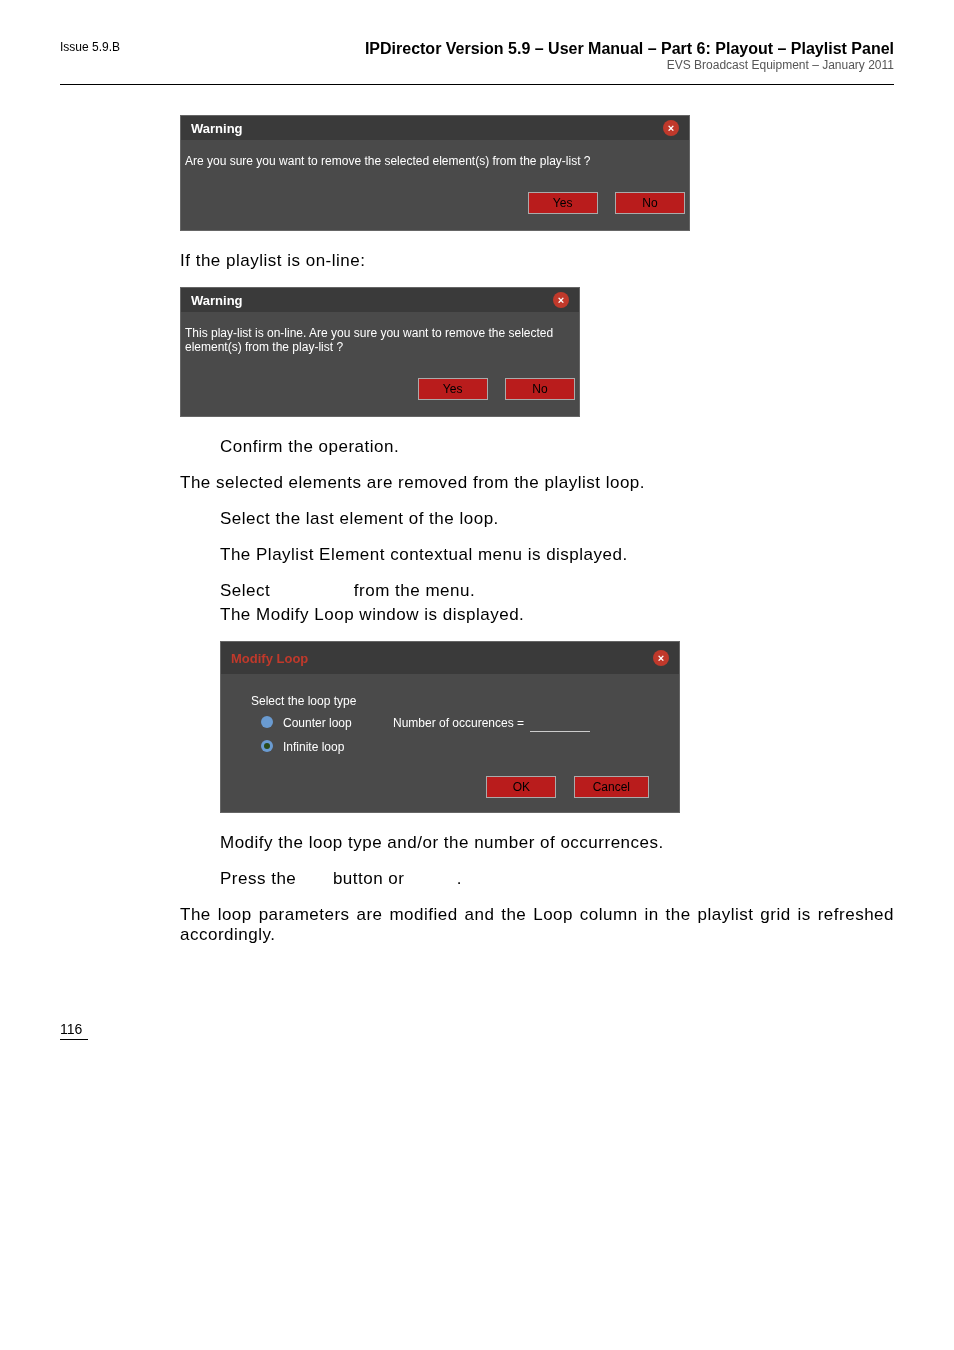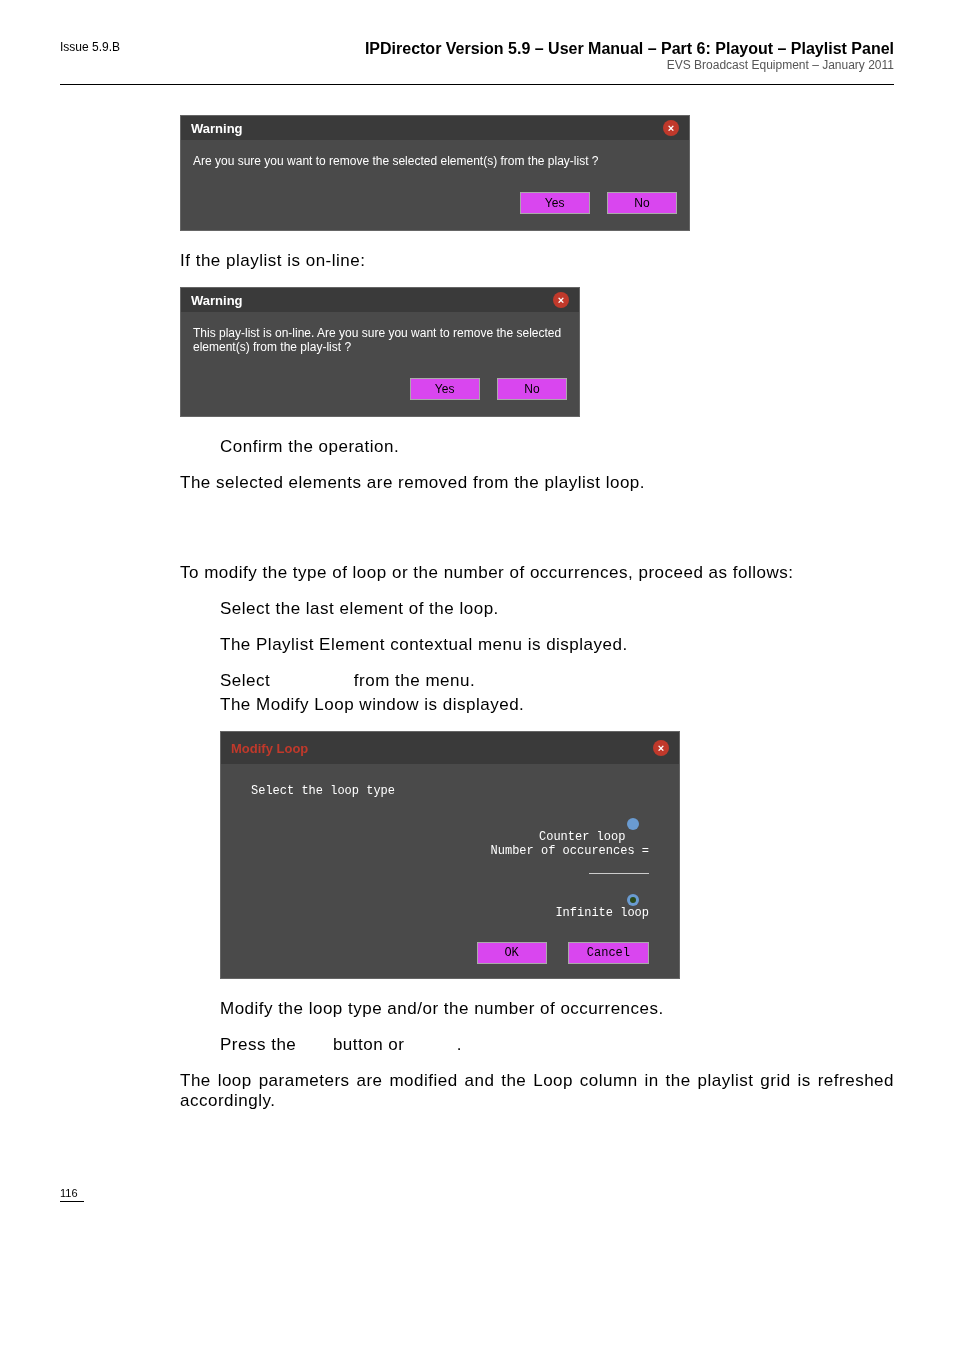--- a/index.html
+++ b/index.html
@@ -7,41 +7,41 @@
     .header { display: flex; justify-content: space-between; align-items: flex-start; margin-bottom: 8px; padding-bottom: 4px; }
     .issue { font-size: 12px; }
     .header-right { text-align: right; }
     .title { font-size: 16px; font-weight: bold; }
     .subtitle { font-size: 12px; color: #555; }
     .header-line { border-bottom: 1px solid #000; margin-bottom: 30px; }
     .content { margin-left: 120px; }
 
     .dialog { border: 1px solid #666; margin-bottom: 20px; }
     .dialog-title { background: #3a3a3a; color: #fff; font-weight: bold; font-size: 13px; padding: 4px 10px; display: flex; justify-content: space-between; align-items: center; }
-    .dialog-body { background: #4a4a4a; color: #fff; font-size: 12px; padding: 14px 12px 16px; }
+    .dialog-body { background: #4a4a4a; color: #fff; font-size: 12px; padding: 14px 4px 16px; }
     .dialog-buttons { text-align: right; margin-top: 24px; }
-    .btn { display: inline-block; min-width: 70px; padding: 3px 18px; border: 1px solid #aaa; background: #d946ef; color: #000; font-size: 12px; text-align: center; margin-left: 14px; }
+    .btn { display: inline-block; min-width: 70px; padding: 3px 18px; border: 1px solid #aaa; background: #b91c1c; color: #000; font-size: 12px; text-align: center; margin-left: 14px; }
     .close-icon { display: inline-flex; width: 16px; height: 16px; border-radius: 50%; background: #c0392b; color: #fff; font-size: 11px; align-items: center; justify-content: center; font-weight: bold; }
 
     .warn1 { width: 510px; }
     .warn2 { width: 400px; }
 
     .para { font-size: 17px; margin: 16px 0; letter-spacing: 0.5px; }
     .para-i { margin-left: 40px; }
     .para-j { text-align: justify; margin-left: 0; }
 
     .modify-dialog { width: 460px; border: 1px solid #666; margin-top: 6px; margin-bottom: 20px; }
     .modify-title { background: #3a3a3a; color: #c0392b; font-weight: bold; font-size: 13px; padding: 8px 10px; display: flex; justify-content: space-between; align-items: center; }
-    .modify-body { background: #4a4a4a; color: #fff; font-size: 12px; padding: 20px 30px 14px; font-family: Liberation Mono, monospace; }
-    .radio-row { display: flex; align-items: flex-end; margin: 20px 0; flex-direction: column; }
+    .modify-body { background: #4a4a4a; color: #fff; font-size: 12px; padding: 20px 30px 14px; }
+    .radio-row { display: flex; align-items: flex-start; margin: 8px 0; }
     .radio { width: 12px; height: 12px; border-radius: 50%; background: #6a9bd1; margin-right: 10px; display: inline-block; position: relative; }
     .radio.sel::after { content: ""; position: absolute; width: 6px; height: 6px; border-radius: 50%; background: #2a4a1a; top: 3px; left: 3px; }
     .occ-input { display: inline-block; width: 60px; border-bottom: 1px solid #ccc; height: 16px; margin-left: 6px; }
     .modify-buttons { text-align: right; margin-top: 22px; }
-    .page-num { font-size: 11px; margin-top: 60px; border-bottom: 1px solid #000; display: inline-block; padding-right: 6px; padding-bottom: 2px; }
+    .page-num { font-size: 14px; margin-top: 60px; border-bottom: 1px solid #000; display: inline-block; padding-right: 6px; padding-bottom: 2px; }
   </style>
 </head>
 <body>
 
 
 
 <div class="header">
   <div class="issue">Issue 5.9.B</div>
   <div class="header-right">
     <div class="title">IPDirector Version 5.9 – User Manual – Part 6: Playout – Playlist Panel</div>
@@ -78,21 +78,20 @@
       <div class="dialog-buttons">
         <span class="btn">Yes</span>
         <span class="btn">No</span>
       </div>
     </div>
   </div>
 
   <p class="para para-i">Confirm the operation.</p>
   <p class="para" style="margin-left:0">The selected elements are removed from the playlist loop.</p>
 
-  <p class="para" style="margin-left:0; margin-top:70px">To modify the type of loop or the number of occurrences, proceed as follows:</p>
   <p class="para para-i">Select the last element of the loop.</p>
   <p class="para para-i" style="margin-top:4px">The Playlist Element contextual menu is displayed.</p>
   <p class="para para-i" style="margin-bottom:4px">
     <span>Select</span>
     &nbsp;&nbsp;&nbsp;&nbsp;&nbsp;&nbsp;&nbsp;&nbsp;&nbsp;&nbsp;&nbsp;&nbsp;&nbsp;&nbsp;
     <span>from the menu.</span>
   </p>
   <p class="para para-i" style="margin-top:4px">The Modify Loop window is displayed.</p>
 
   <div class="modify-dialog" style="margin-left:40px">

